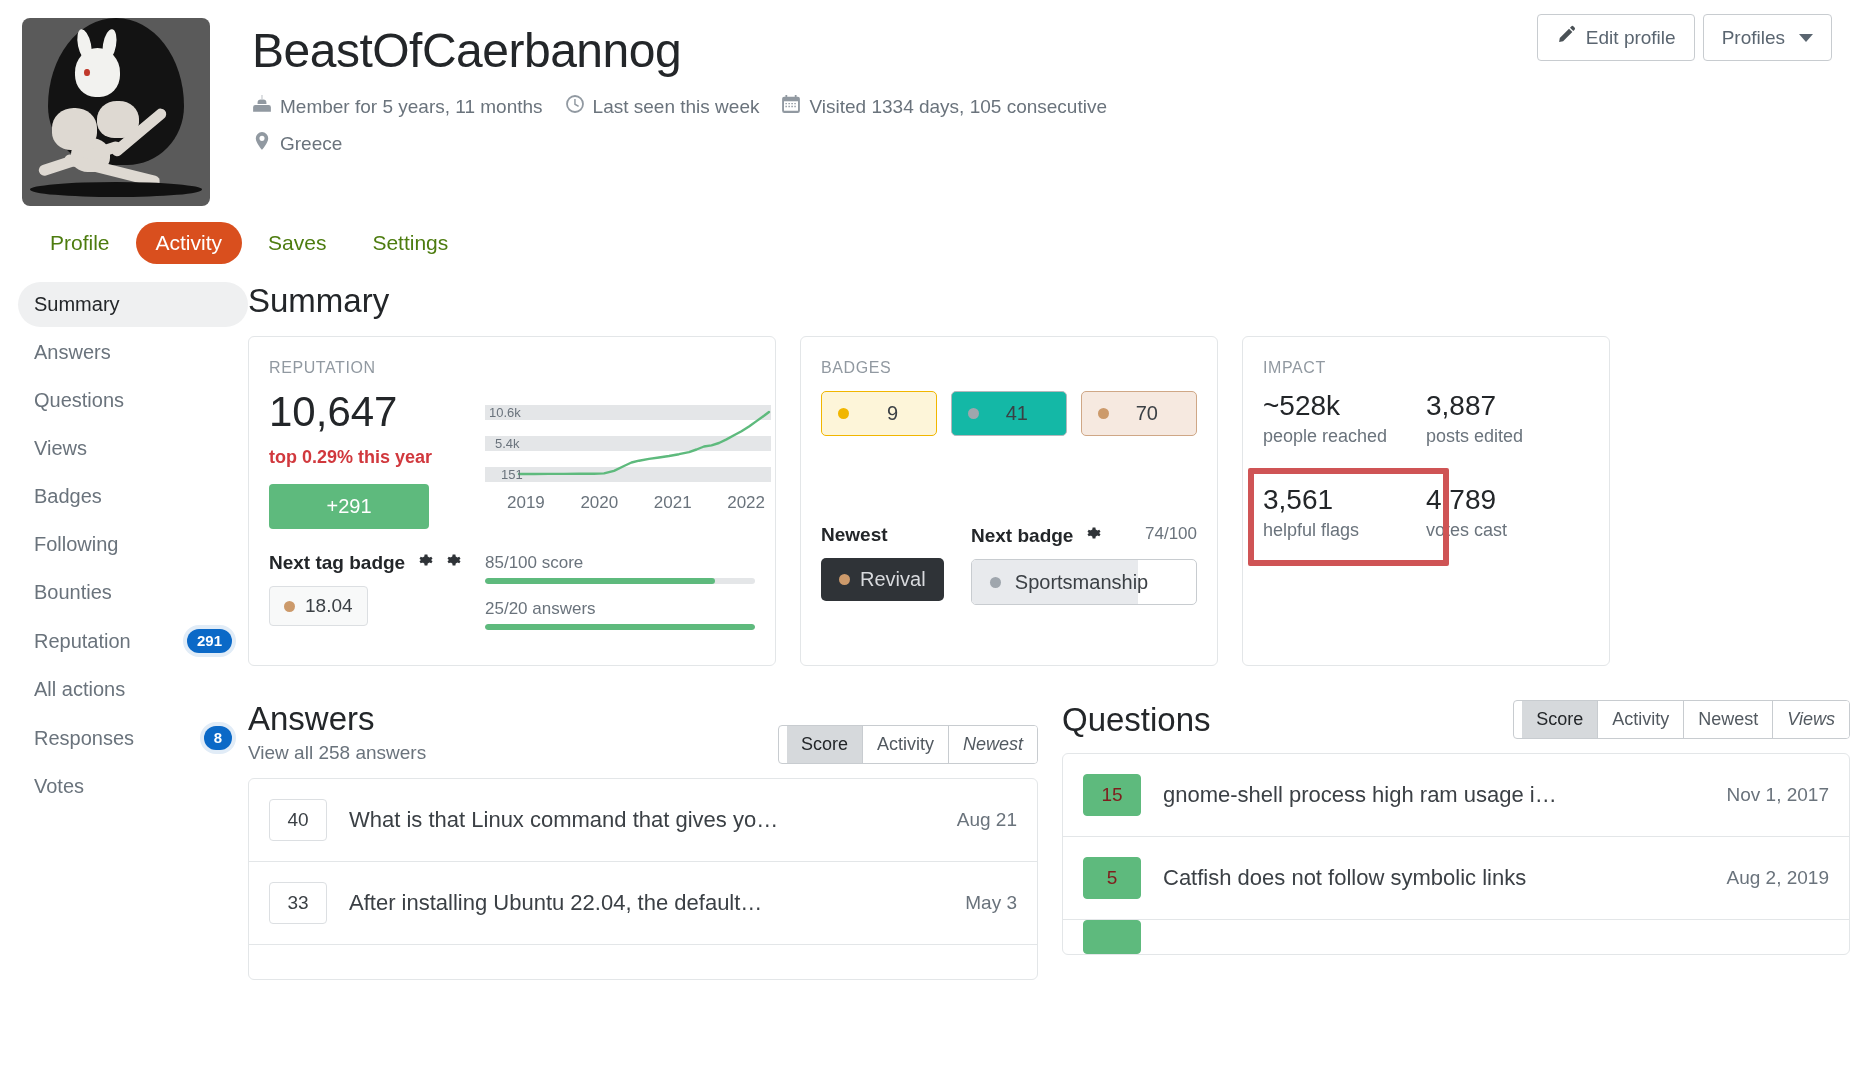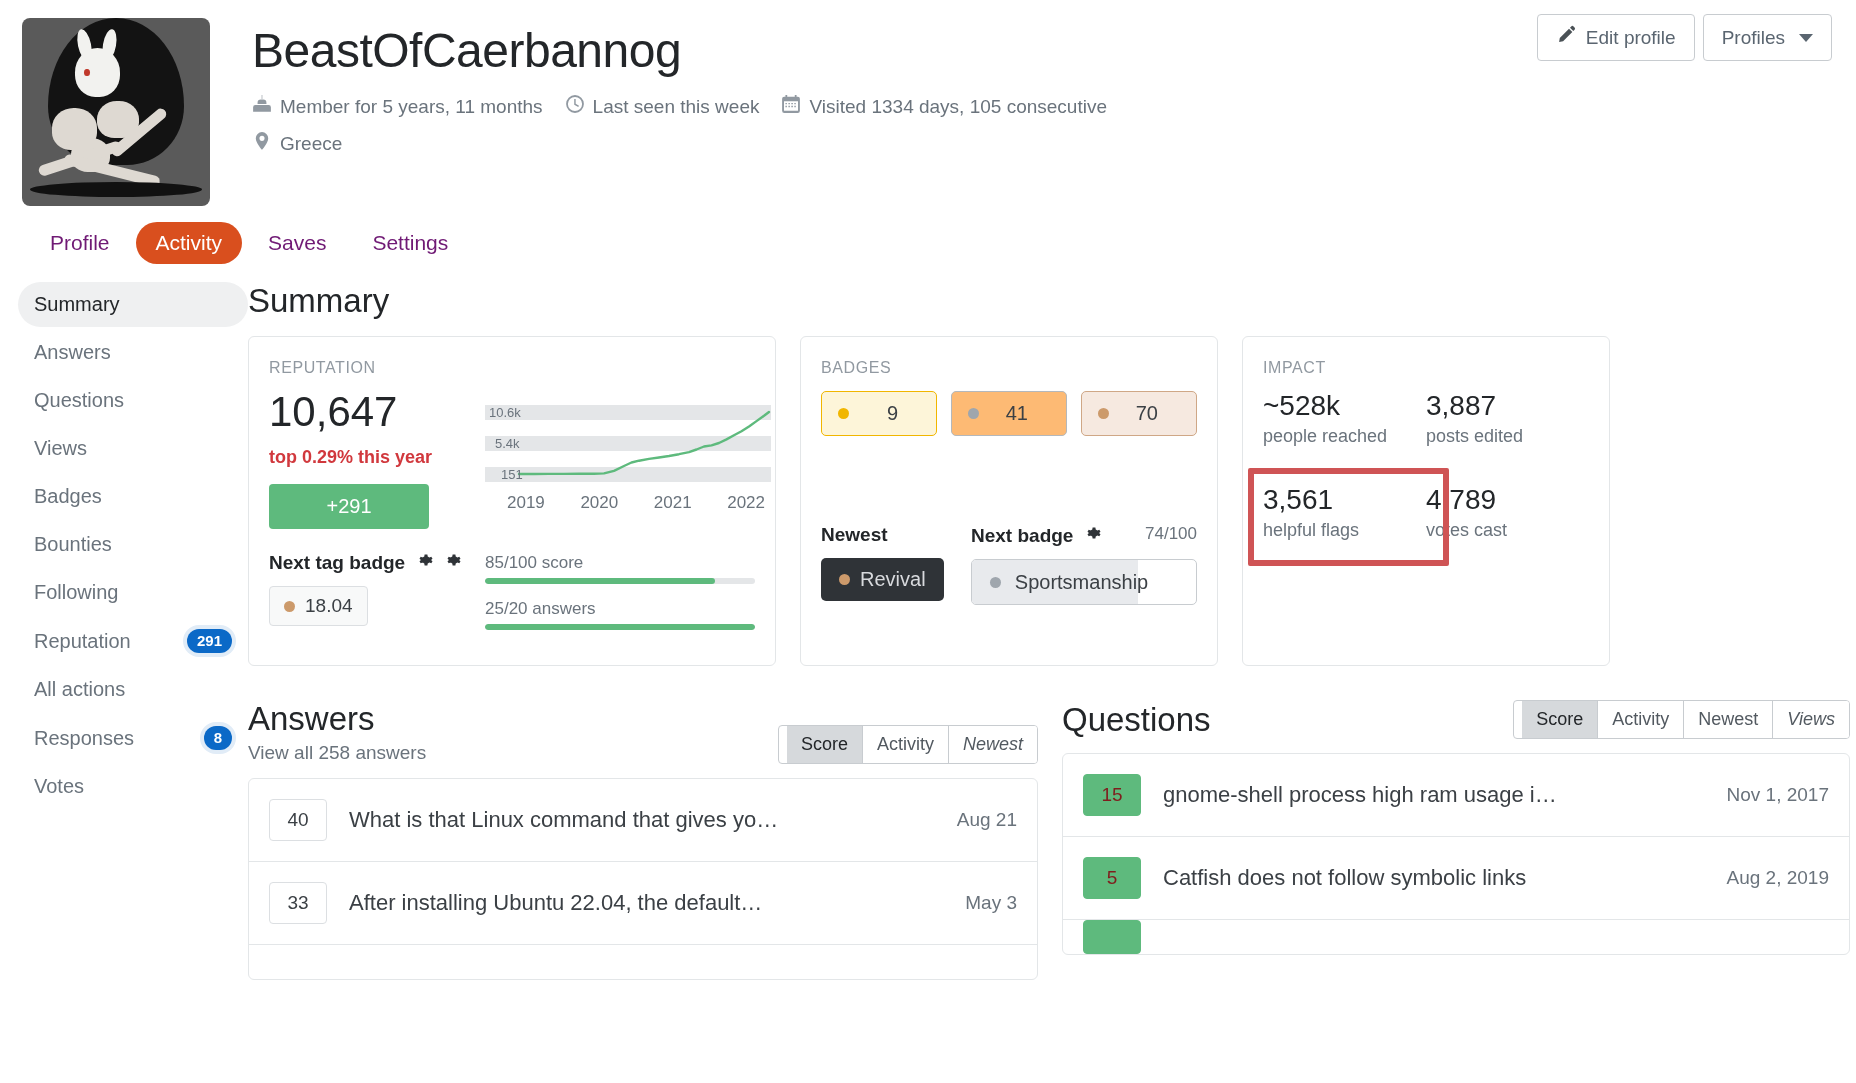--- a/index.html
+++ b/index.html
@@ -72,21 +72,21 @@
   .btn svg { fill: #4a5156; }
   .caret {
     width: 0; height: 0; border-left: 7px solid transparent;
     border-right: 7px solid transparent; border-top: 8px solid #5a6570;
     display: inline-block; margin-left: 4px;
   }
 
   
   .tabs { display: flex; align-items: center; gap: 6px; padding: 16px 0 0 30px; }
   .tab {
-    font-size: 21px; color: #701a75; padding: 9px 20px; border-radius: 999px;
+    font-size: 21px; color: #4d7c0f; padding: 9px 20px; border-radius: 999px;
     cursor: pointer; text-decoration: none;
   }
   .tab.active { background: #d94f1e; color: #fff; font-weight: 400; }
 
   
   .content { display: flex; padding: 18px 0 0 0; }
   .sidebar { width: 248px; flex: 0 0 248px; padding-left: 18px; }
   .snav {
     display: flex; align-items: center; justify-content: space-between;
     font-size: 20px; color: #6a737c; padding: 11px 16px; border-radius: 999px;
@@ -149,21 +149,21 @@
   .progfill { height: 100%; background: #5eba7d; border-radius: 3px; }
 
   
   .badgepills { display: flex; gap: 14px; }
   .bpill {
     flex: 1; border-radius: 5px; font-size: 20px; padding: 10px 0;
     display: flex; align-items: center; justify-content: space-between;
     padding-left: 16px; padding-right: 38px;
   }
   .bpill.gold { background: #fdf5d9; border: 1px solid #f1b600; color: #3b4045; }
-  .bpill.silver { background: #fdba74; border: 1px solid #b4b8bc; color: #3b4045; }
+  .bpill.silver { background: #14b8a6; border: 1px solid #b4b8bc; color: #3b4045; }
   .bpill.bronze { background: #f6e9e0; border: 1px solid #cfa786; color: #3b4045; }
 
   .badgebottom { display: flex; margin-top: 88px; gap: 18px; align-items: flex-start; }
   .bbcol1 { width: 132px; flex: 0 0 132px; }
   .bblabel { font-size: 19px; color: #232629; font-weight: bold; margin-bottom: 12px; }
   .newestbadge {
     background: #2f3337; color: #d8dadd; border-radius: 5px; font-size: 20px;
     padding: 10px 18px; display: inline-flex; align-items: center; gap: 10px;
   }
   .bbcol2 { flex: 1; }
@@ -316,24 +316,24 @@
     <div class="snav">
       <span>Questions</span>
     </div>
     <div class="snav">
       <span>Views</span>
     </div>
     <div class="snav">
       <span>Badges</span>
     </div>
     <div class="snav">
+      <span>Following</span>
+    </div>
+    <div class="snav">
       <span>Bounties</span>
-    </div>
-    <div class="snav">
-      <span>Following</span>
     </div>
     <div class="snav">
       <span>Reputation</span>
       <span class="pill">291</span>
     </div>
     <div class="snav">
       <span>All actions</span>
     </div>
     <div class="snav">
       <span>Responses</span>

